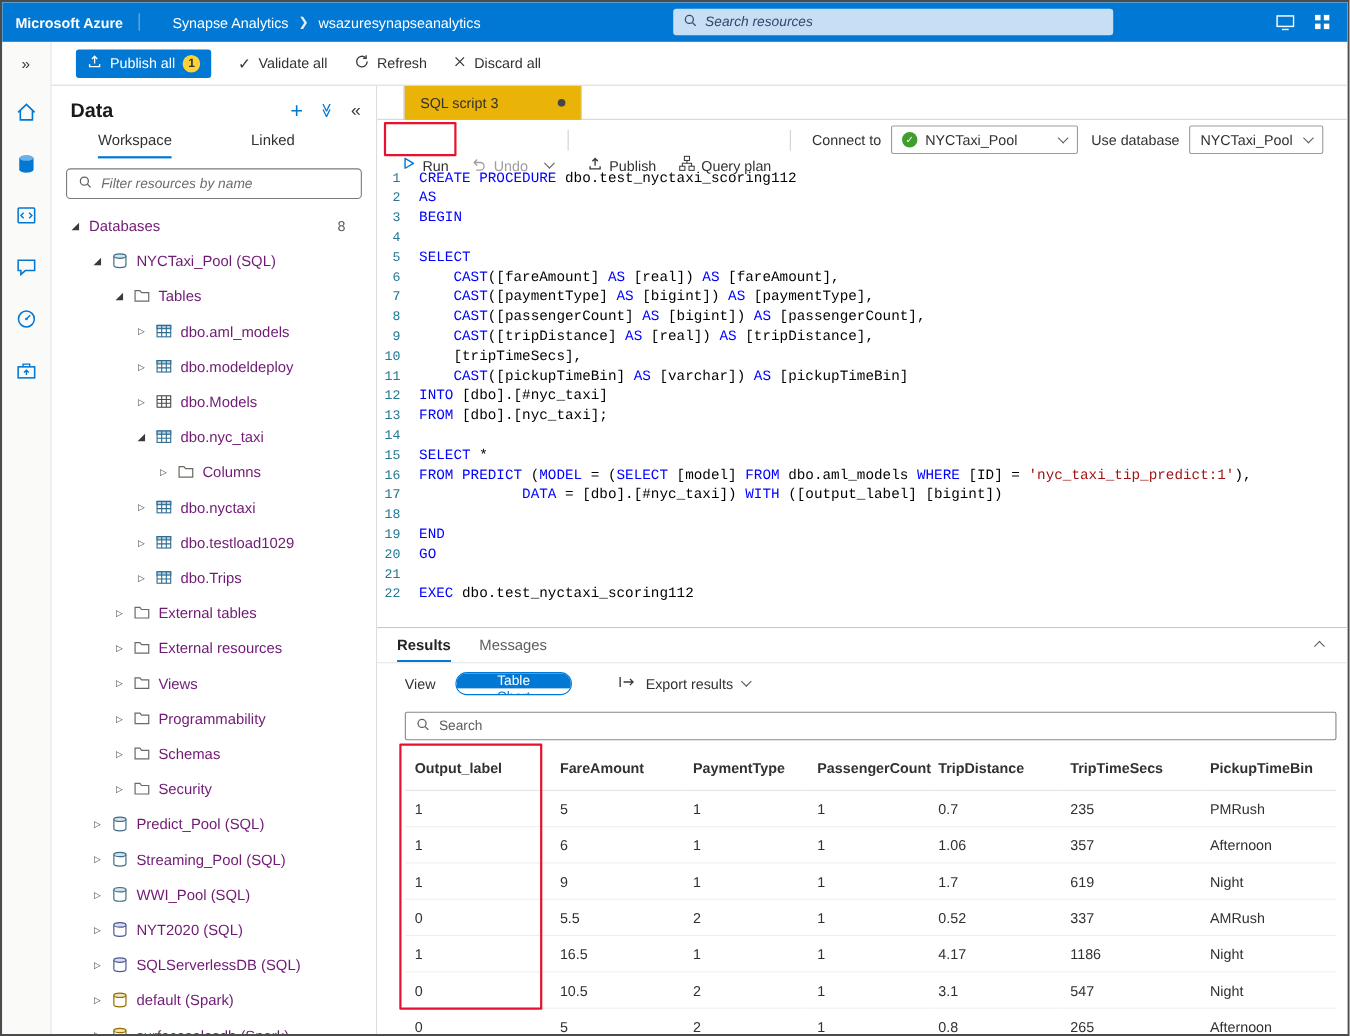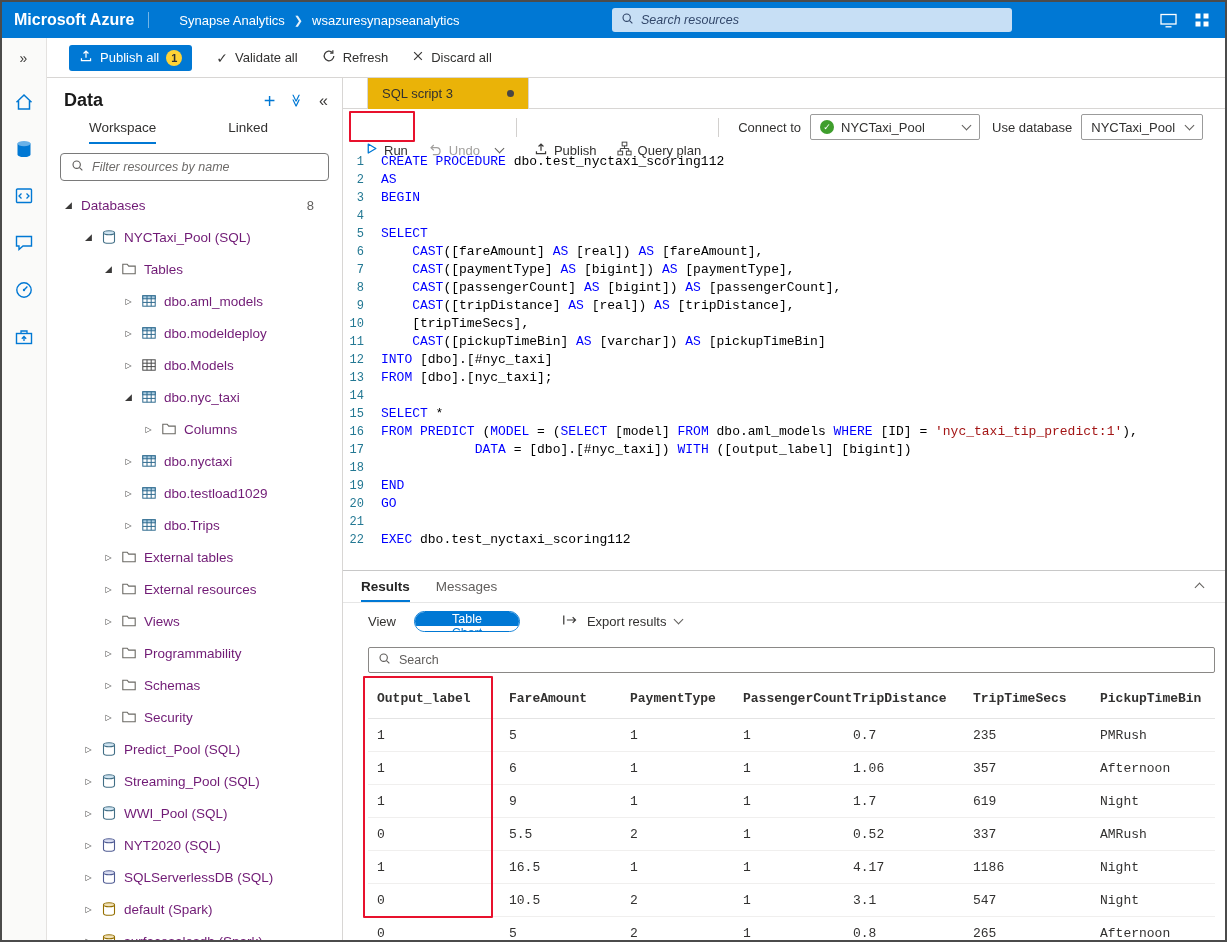--- a/index.html
+++ b/index.html
@@ -6,21 +6,21 @@
   html,body { width: 1227px; height: 942px; }
   body {
     font-family: "Liberation Sans", sans-serif;
     font-size: 13px; color: #323130; background: #fff;
     position: relative; overflow: hidden;
   }
   .frame { width: 100%; height: 100%; border: 2px solid #4b4b4b; display: flex; flex-direction: column; overflow: hidden; background:#fff; }
 
   
   .topbar { height: 36px; background: #0078d4; color: #fff; display: flex; align-items: center; position: relative; flex: none; }
-  .brand { font-weight: bold; font-size: 16px; padding: 0 14px 0 12px; white-space: nowrap; }
+  .brand { font-weight: bold; font-size: 13px; padding: 0 14px 0 12px; white-space: nowrap; }
   .brand-sep { width: 1px; height: 16px; background: rgba(255,255,255,.45); margin-right: 14px; }
   .crumbs { display: flex; align-items: center; gap: 9px; font-size: 13px; white-space: nowrap; margin-left: 16px; }
   .crumb { cursor: pointer; }
   .crumb-sep { font-size: 11px; opacity: .9; }
   .top-search { position: absolute; left: 610px; top: 6px; width: 400px; height: 24px; background: #c7dff5; border-radius: 3px; display: flex; align-items: center; gap: 7px; padding: 0 9px; }
   .top-search input { border: 0; outline: 0; background: transparent; flex: 1; font-size: 12.5px; font-family: inherit; color: #1b1a19; }
   .top-search input::placeholder { font-style: italic; color: #32476a; opacity: 1; }
   .top-icons { margin-left: auto; display: flex; align-items: center; gap: 18px; padding-right: 16px; }
   .top-icons span { display: inline-flex; cursor: pointer; }
 
@@ -93,21 +93,21 @@
   .res-collapse { margin-left: auto; cursor: pointer; padding: 4px; }
   .view-row { height: 36px; flex: none; display: flex; align-items: center; padding: 0 18px 0 25px; }
   .view-label { margin-right: 18px; }
   .toggle { display: flex; border: 1px solid #0078d4; border-radius: 12px; overflow: hidden; height: 21px; flex-direction: column; }
   .tg { width: 104px; display: grid; place-items: center; font-size: 12.5px; color: #0078d4; background: #fff; cursor: pointer; }
   .tg.active { background: #0078d4; color: #fff; }
   .export { margin-left: 42px; display: flex; align-items: center; gap: 9px; cursor: pointer; }
   .res-search { margin: 8px 10px 6px 25px; height: 26px; flex: none; border: 1px solid #8a8886; border-radius: 2px; display: flex; align-items: center; gap: 8px; padding: 0 9px; }
   .res-search input { border: 0; outline: 0; flex: 1; font-size: 12.5px; font-family: inherit; }
   .res-search input::placeholder { color: #605e5c; opacity: 1; }
-  .res-table { margin: 0 10px 0 25px; flex: 1; overflow: hidden; font-family: Liberation Mono, monospace; }
+  .res-table { margin: 0 10px 0 25px; flex: 1; overflow: hidden; }
   .rgrid { display: grid; grid-template-columns: 132px 121px 113px 110px 120px 127px minmax(90px,1fr); }
   .th { font-weight: bold; height: 40px; display: flex; align-items: center; padding-left: 9px; border-bottom: 1px solid #e4e4e4; cursor: pointer; }
   .td { height: 33px; display: flex; align-items: center; padding-left: 9px; border-bottom: 1px solid #f0efee; }
 
   
   .anno { position: absolute; border: 2px solid #e8112d; pointer-events: none; z-index: 30; border-radius: 1px; }
   #anno-run { left: 349px; top: 111px; width: 66px; height: 31px; }
   #anno-col { left: 363px; top: 676px; width: 130px; height: 242px; }
 </style>
 </head>

